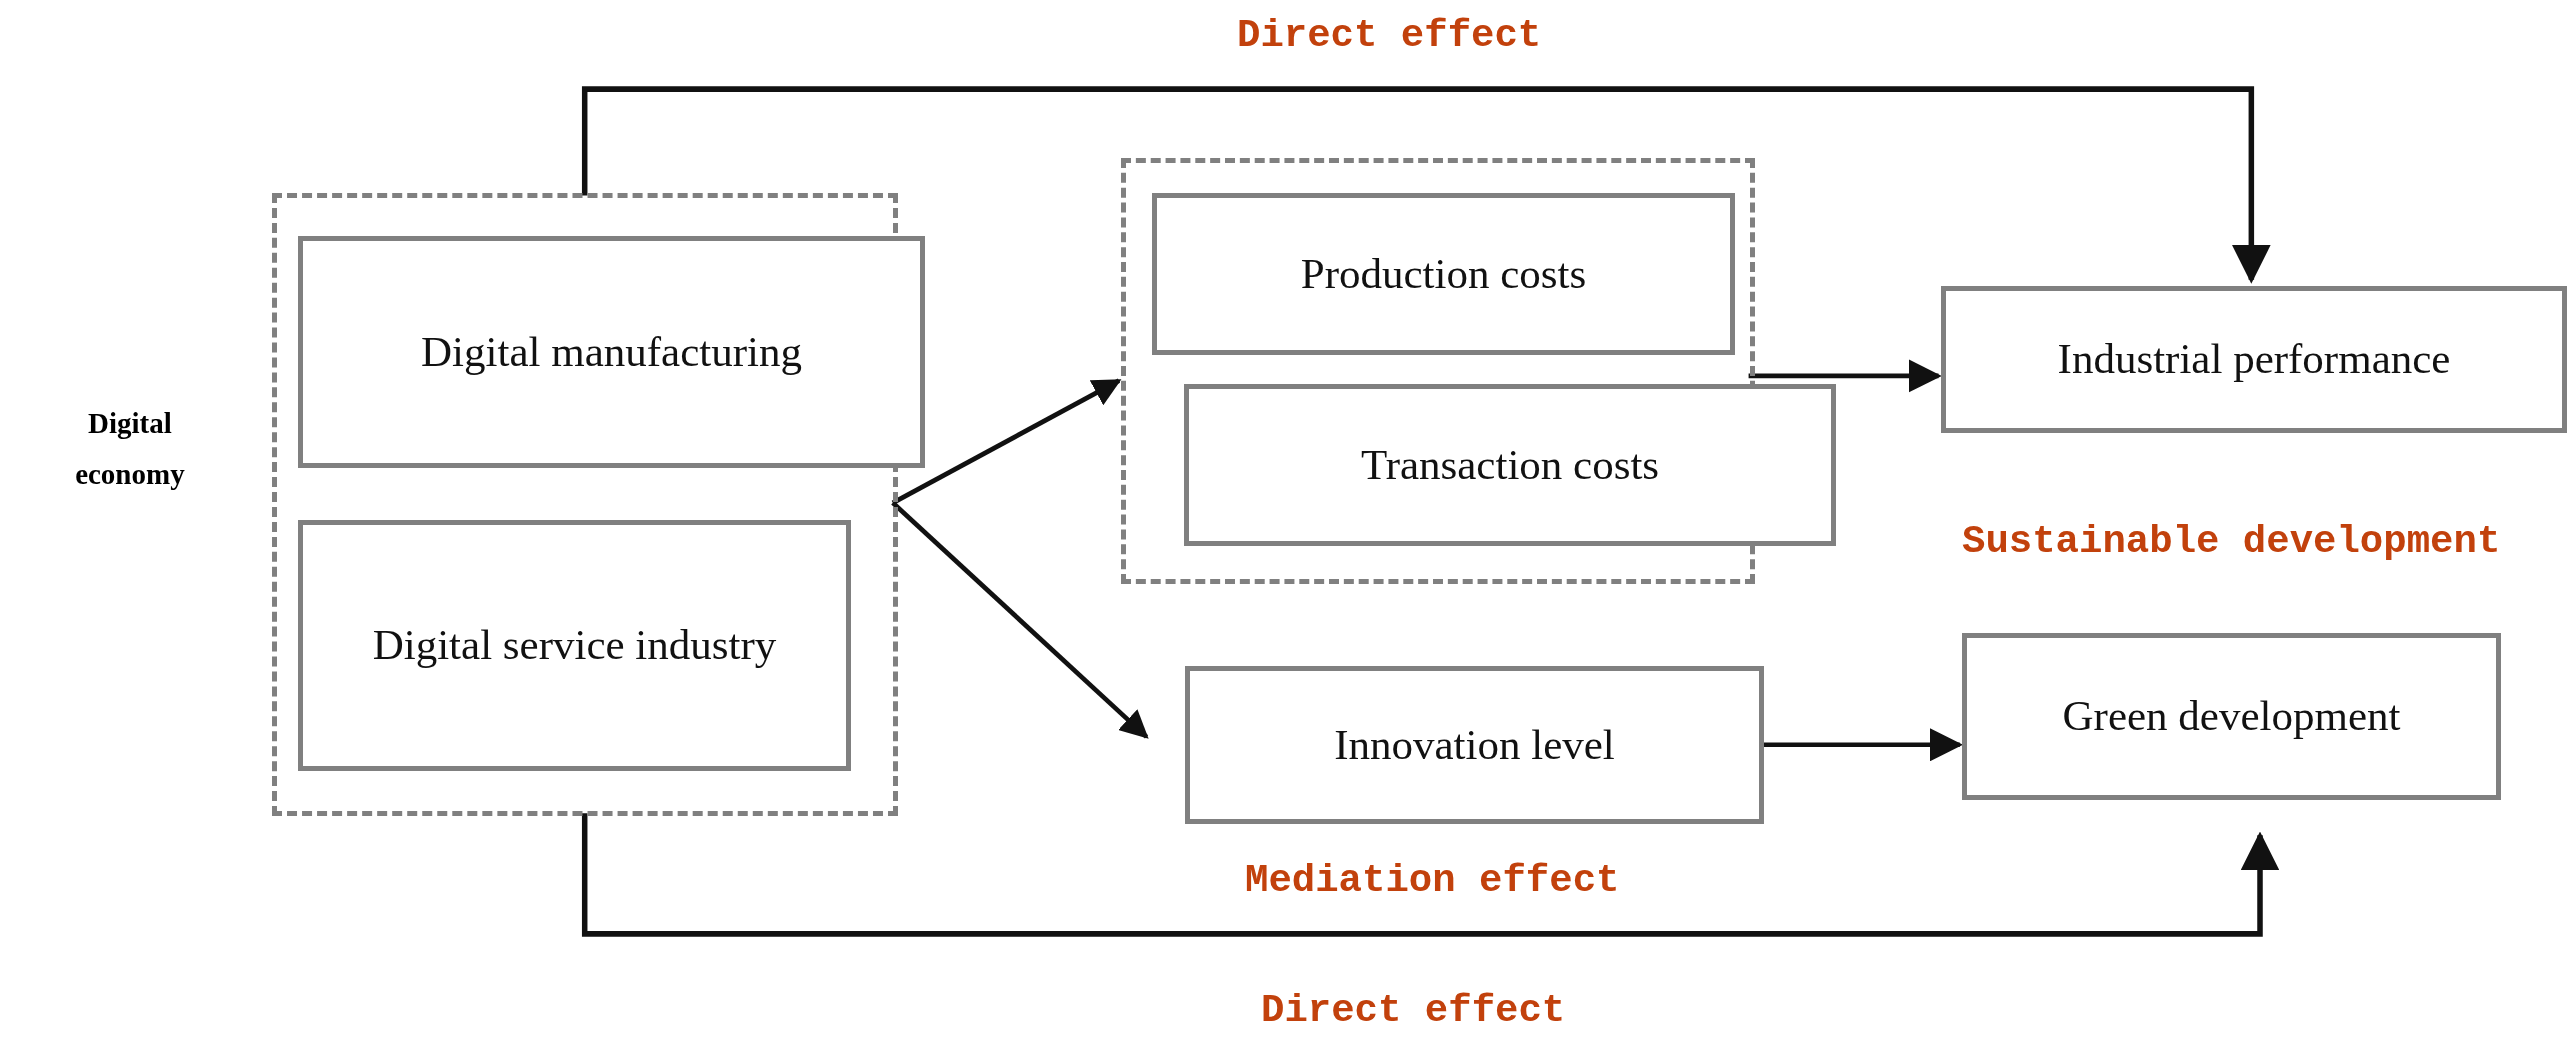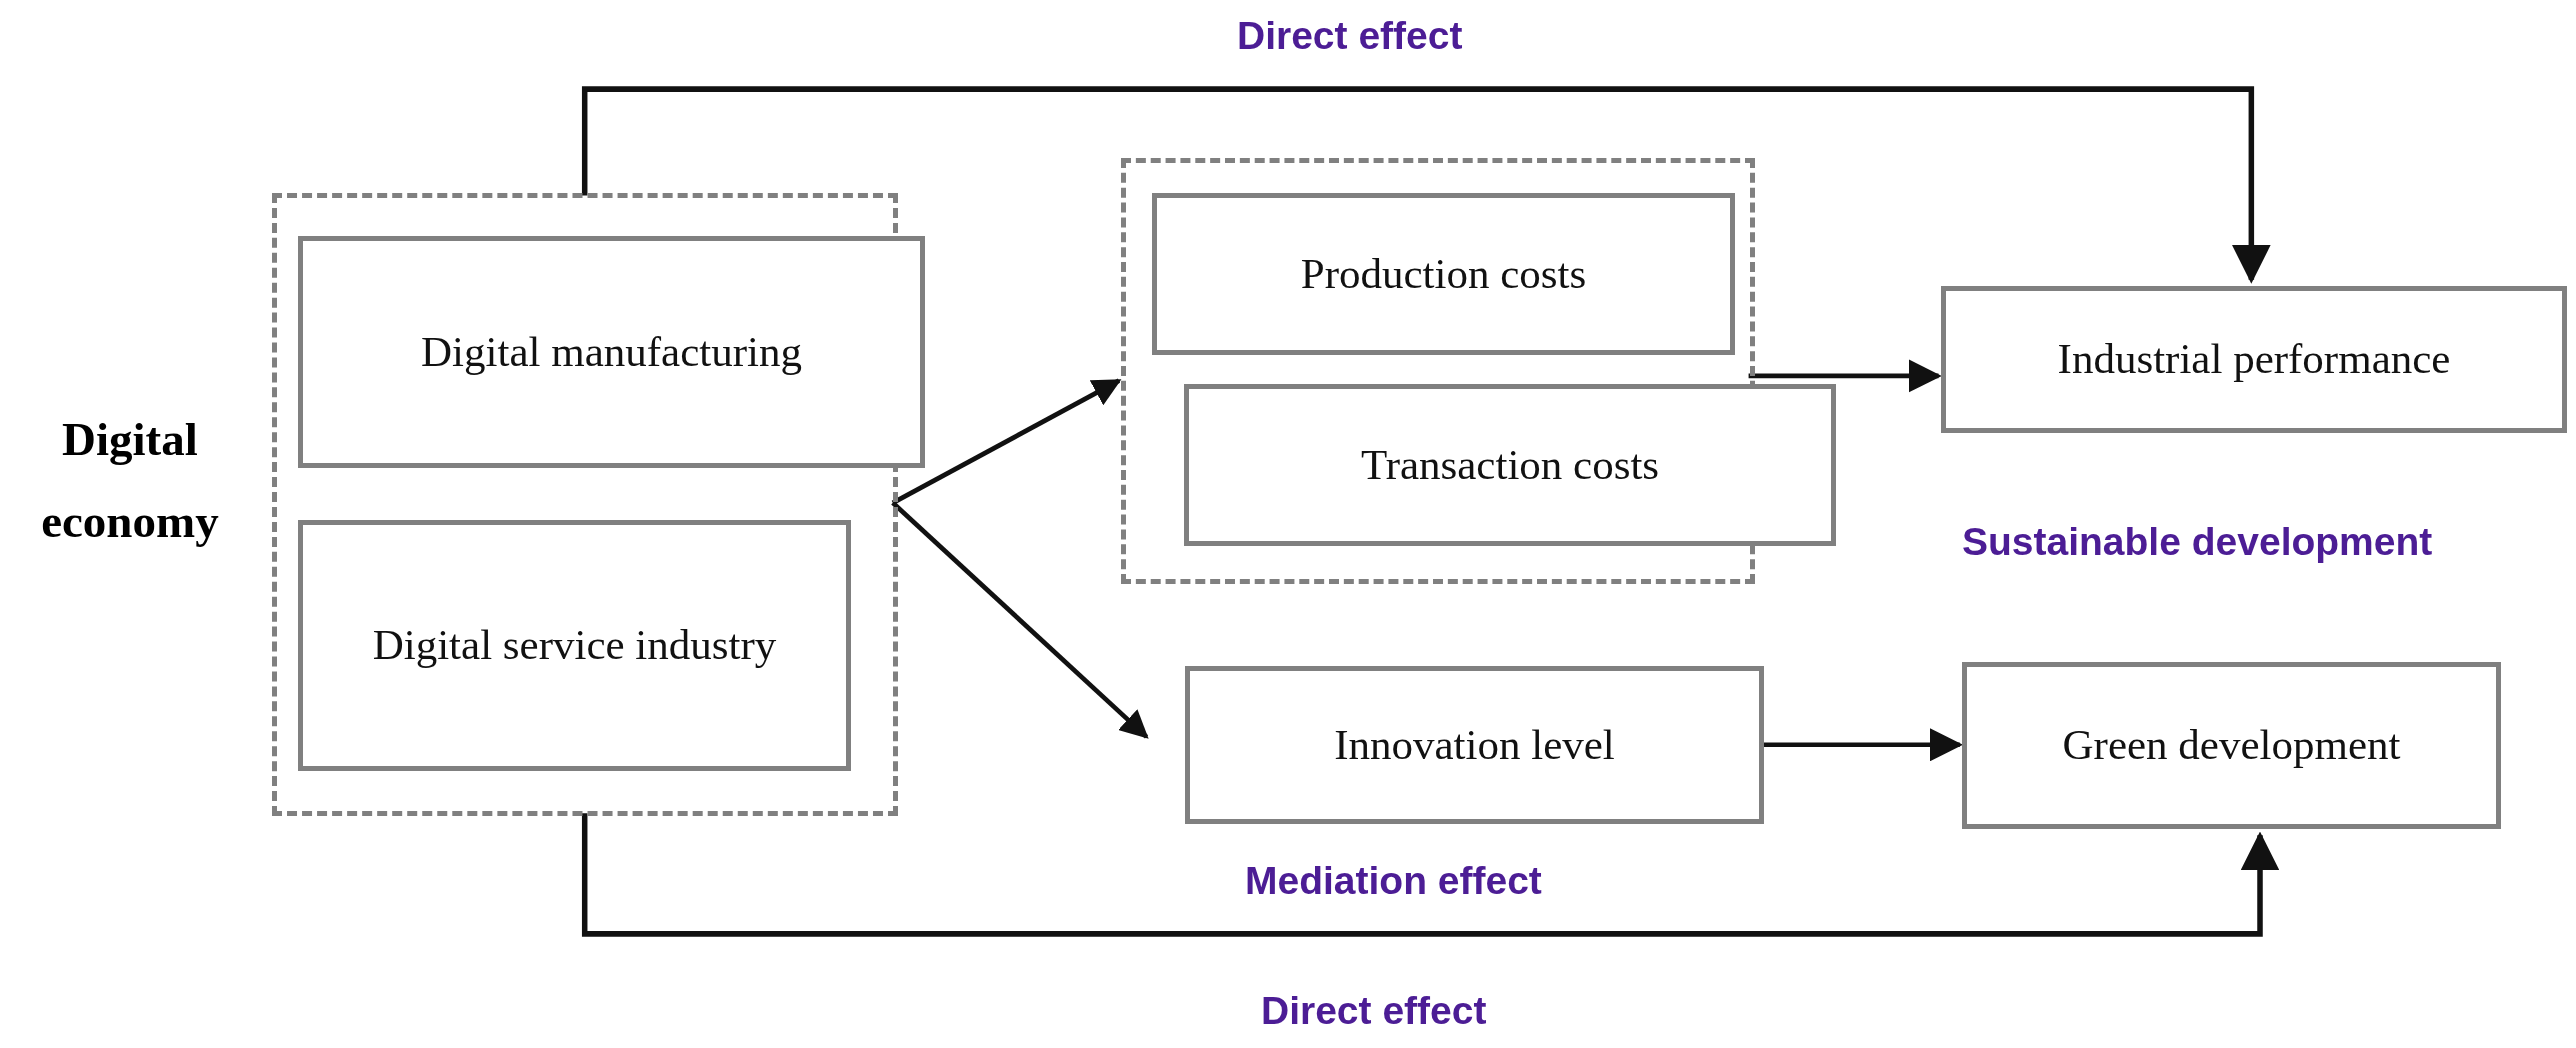--- a/index.html
+++ b/index.html
@@ -45,28 +45,28 @@
     line-height: 1.55;
     font-family: "Liberation Serif", "DejaVu Serif", serif;
   }
   .node-box .label-inner {
     padding: 0 14px;
   }
   .edge-label {
     position: absolute;
     font-weight: bold;
     font-size: 39px;
-    color: #4c1d95;
+    color: #c2410c;
     white-space: nowrap;
-    font-family: Liberation Sans, sans-serif;
+    font-family: Liberation Mono, monospace;
   }
   .group-label {
     position: absolute;
     font-weight: bold;
-    font-size: 47px;
+    font-size: 29px;
     color: #000000;
     text-align: center;
     line-height: 1.75;
     font-family: "Liberation Serif", "DejaVu Serif", serif;
   }
 </style>
 </head>
 <body>
 
 <div id="canvas">
@@ -134,21 +134,21 @@
   </div>
 
   <div class="node-box" style="left:1152px; top:666px; width:579px; height:158px;margin-left:33px;">
     <div class="label-inner">Innovation level</div>
   </div>
 
   <div class="node-box" style="left:1941px; top:286px; width:626px; height:147px;">
     <div class="label-inner">Industrial performance</div>
   </div>
 
-  <div class="node-box" style="left:1962px; top:662px; width:539px; height:167px;">
+  <div class="node-box" style="left:1962px; top:633px; width:539px; height:167px;">
     <div class="label-inner">Green development</div>
   </div>
 
   <div class="edge-label" style="left:1237px; top:14px;">Direct effect</div>
 
   <div class="edge-label" style="left:1245px; top:859px;">Mediation effect</div>
 
   <div class="edge-label" style="left:1261px; top:989px;">Direct effect</div>
 
   <div class="edge-label" style="left:1962px; top:520px;">Sustainable development</div>

